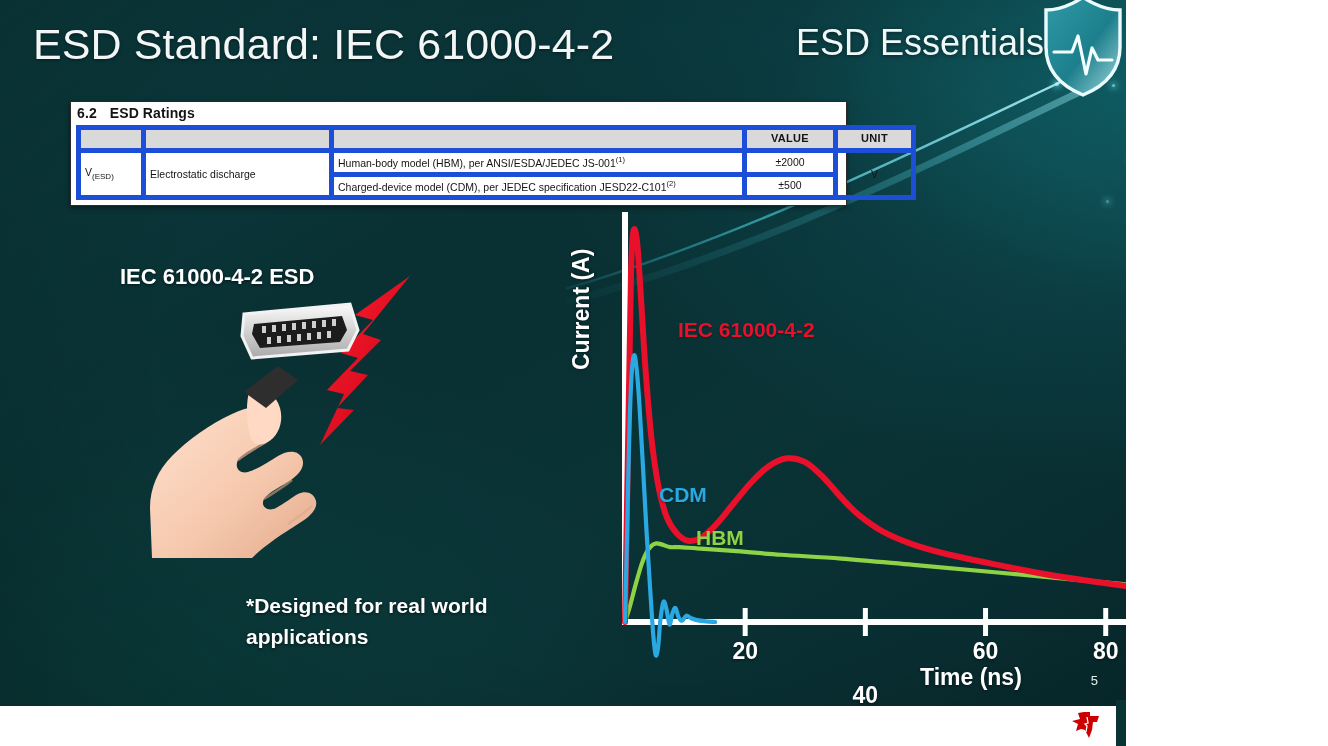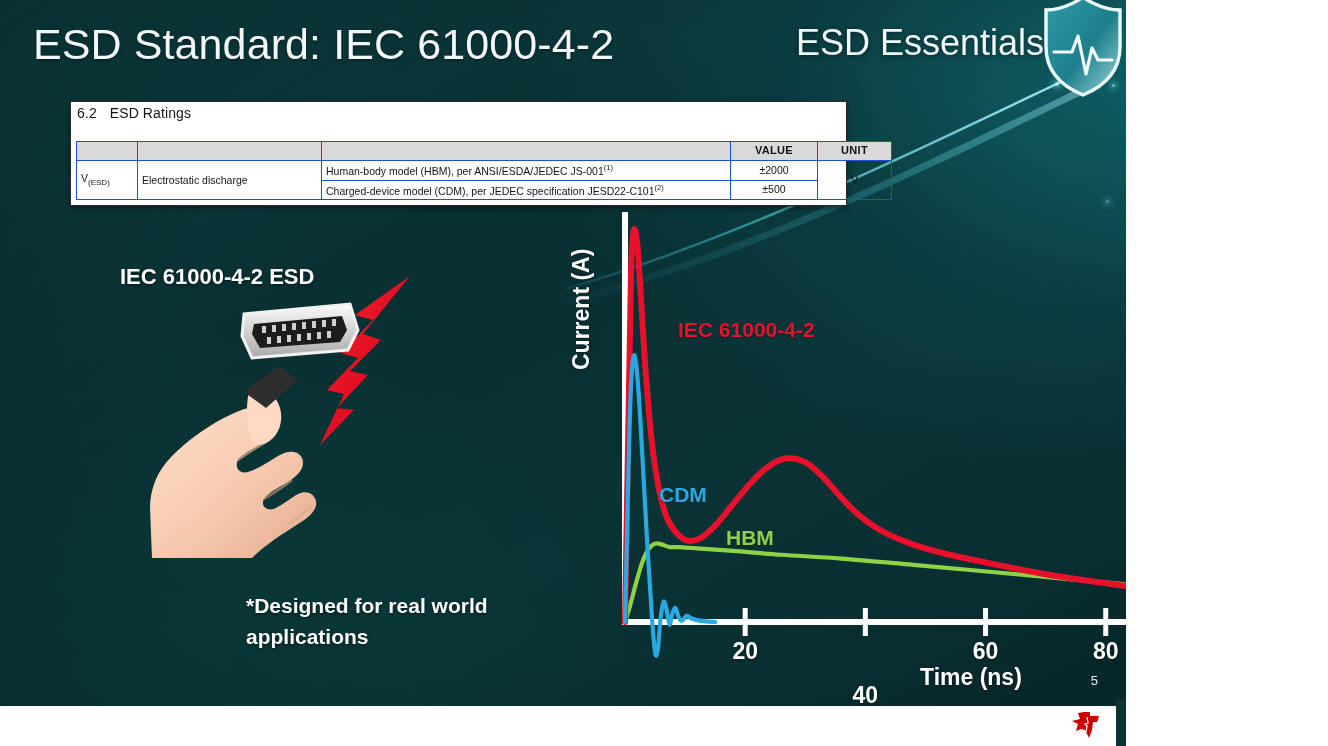--- a/index.html
+++ b/index.html
@@ -82,34 +82,34 @@
     position: absolute;
     left: 70px; top: 101px;
     width: 775px;
     background: #ffffff;
     border: 1px solid #2a2a2a;
     box-shadow: 0 2px 5px rgba(0,0,0,0.45);
     color: #141414;
     font-family: "Liberation Sans", sans-serif;
   }
   .ds-heading {
-    padding: 3px 0 20px 6px;
+    padding: 3px 0 4px 6px;
     font-size: 14px;
-    font-weight: normal;
+    font-weight: bold;
     letter-spacing: 0.1px;
   }
   .ds-heading .sec-num { margin-right: 13px; }
   .ds-grid {
     border-collapse: collapse;
     width: 765px;
     margin: 0 4px 5px 5px;
     table-layout: fixed;
   }
   .ds-grid td, .ds-grid th {
-    border: 1px solid #1d4ed8;
+    border: 5px solid #1d4ed8;
     font-size: 10.5px;
     font-weight: normal;
     padding: 2px 4px;
     vertical-align: middle;
     line-height: 1.25;
   }
   .ds-grid .hdr-blank { background: #d9d9d9; height: 14px; }
   .ds-grid .hdr-cell {
     background: #d9d9d9;
     text-align: center;
@@ -178,21 +178,21 @@
     transform: translateX(-50%);
   }
   .series-label {
     position:absolute;
     font-size: 21px;
     font-weight: bold;
     white-space: nowrap;
   }
   .lbl-iec { left: 678px; top: 318px; color: #e8102a; text-shadow: 0 1px 2px rgba(0,0,0,0.35); }
   .lbl-cdm { left: 659px; top: 483px; color: #2aa8e2; text-shadow: 0 1px 2px rgba(0,0,0,0.35); }
-  .lbl-hbm { left: 726px; top: 526px; color: #8ed245; text-shadow: 0 1px 2px rgba(0,0,0,0.35); }
+  .lbl-hbm { left: 696px; top: 526px; color: #8ed245; text-shadow: 0 1px 2px rgba(0,0,0,0.35); }
 
   .page-num {
     position:absolute;
     right: 28px; top: 673px;
     font-size: 13px;
     color: #e6eeee;
   }
 
   
   .ti-logo { position:absolute; left: 1068px; top: 710px; width: 240px; height: 30px; }

